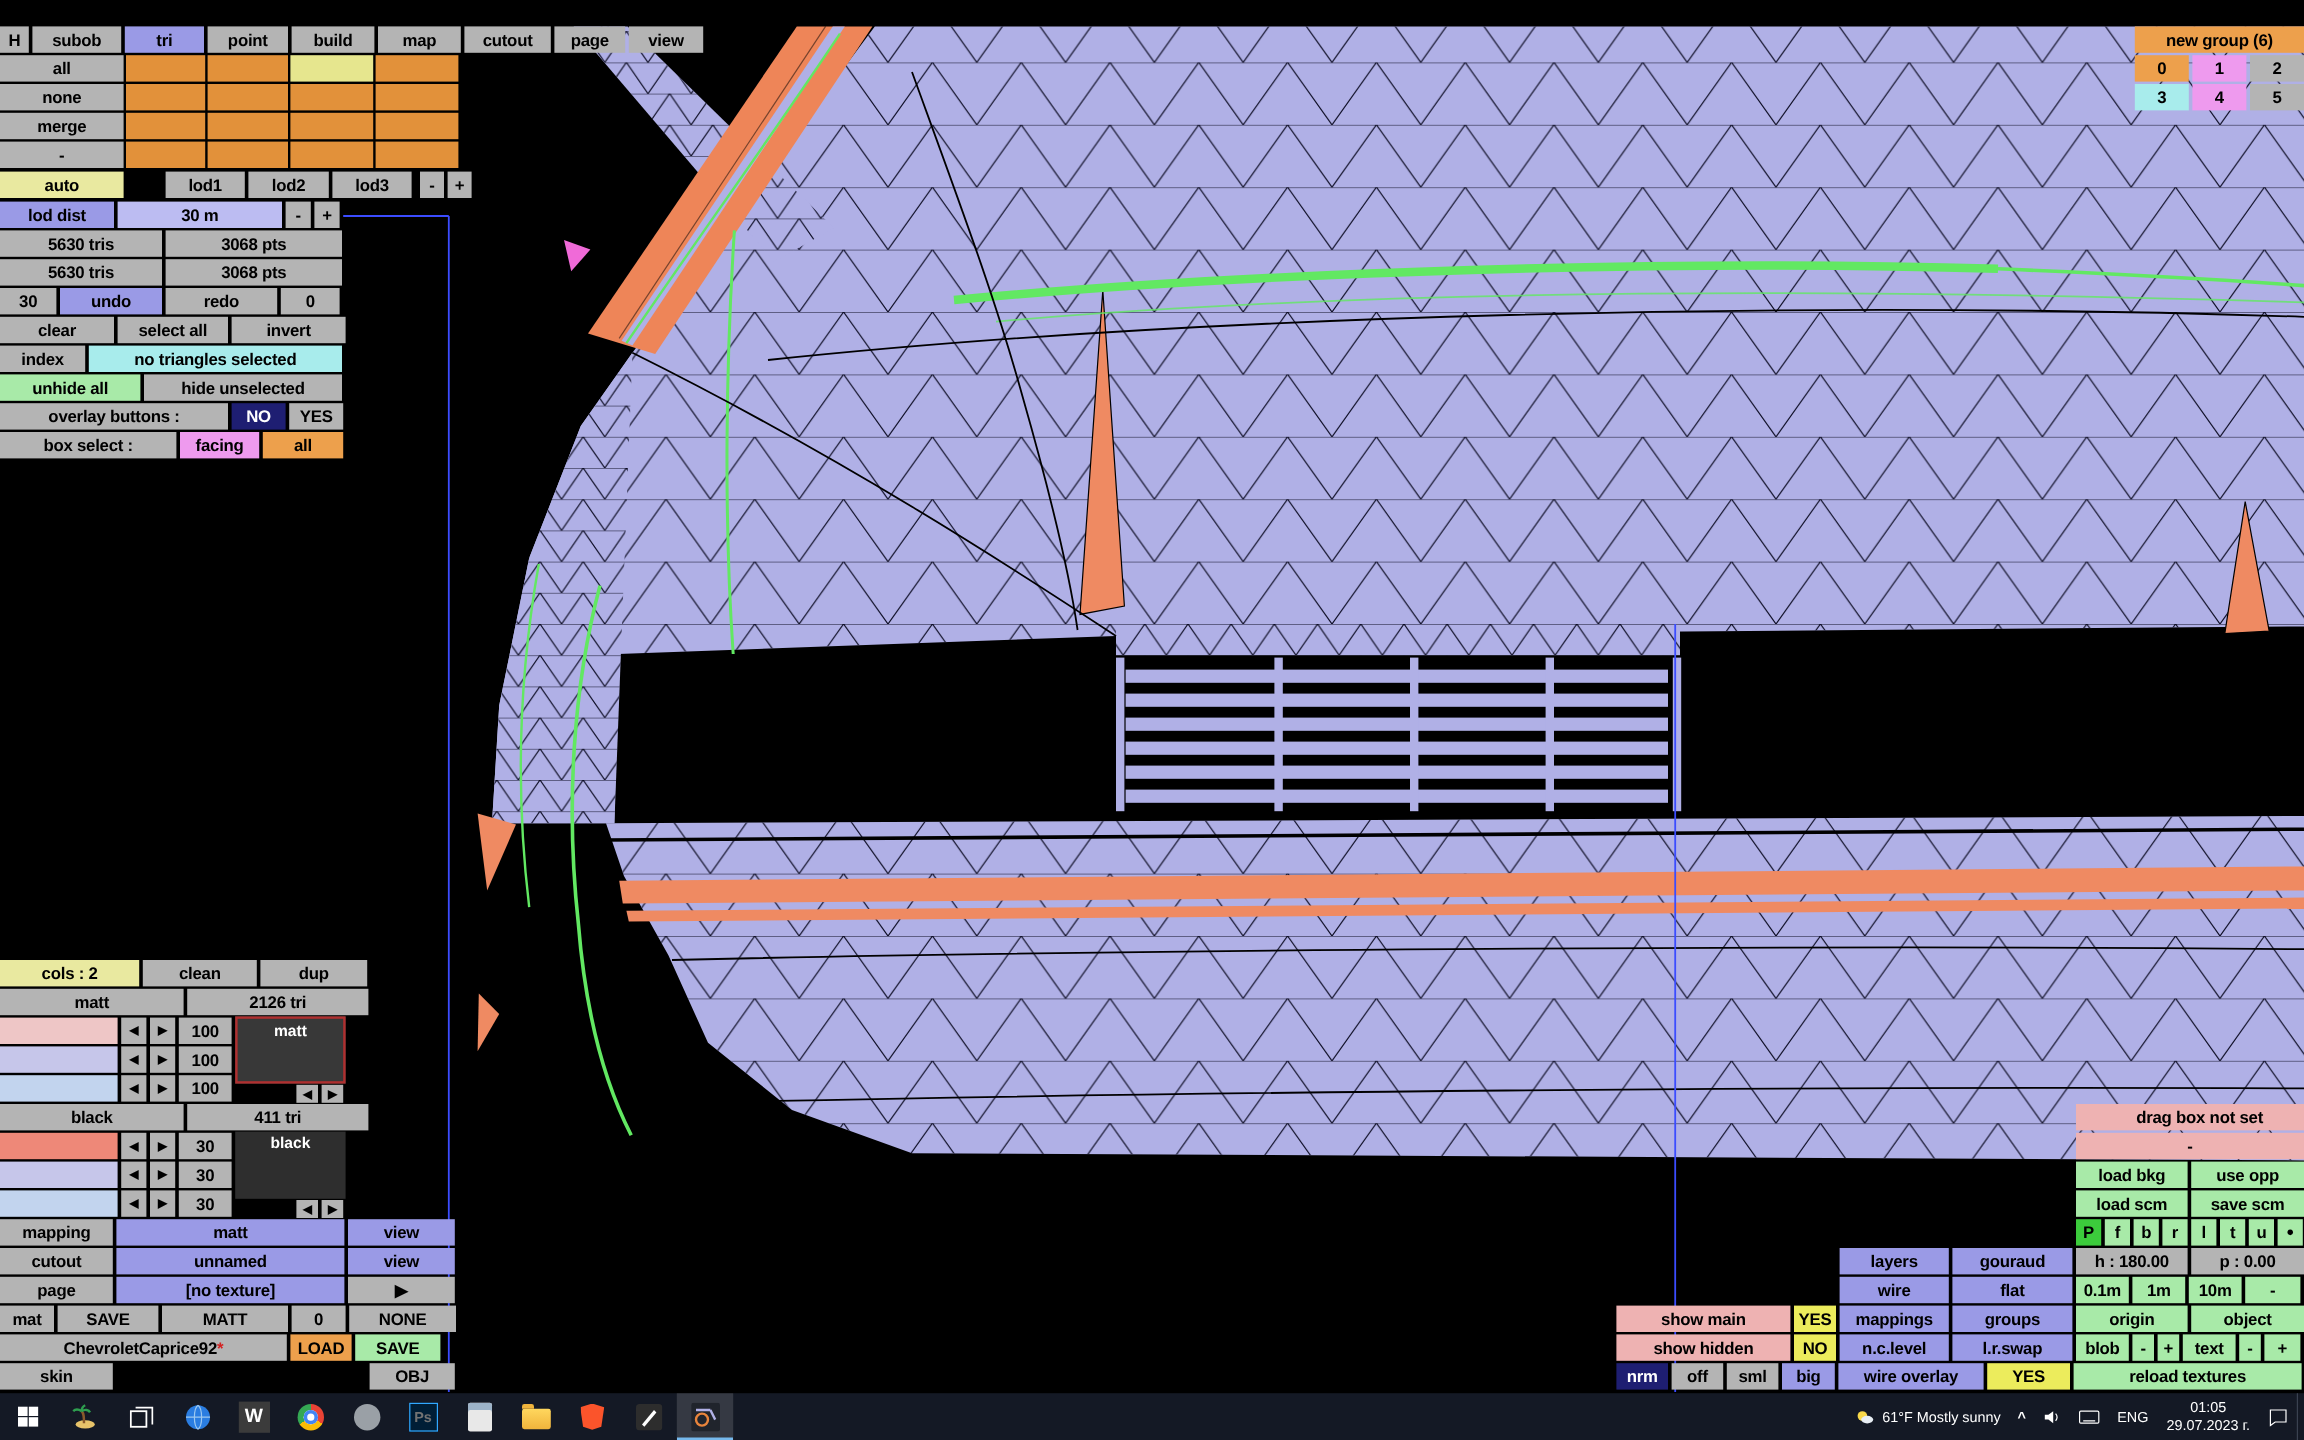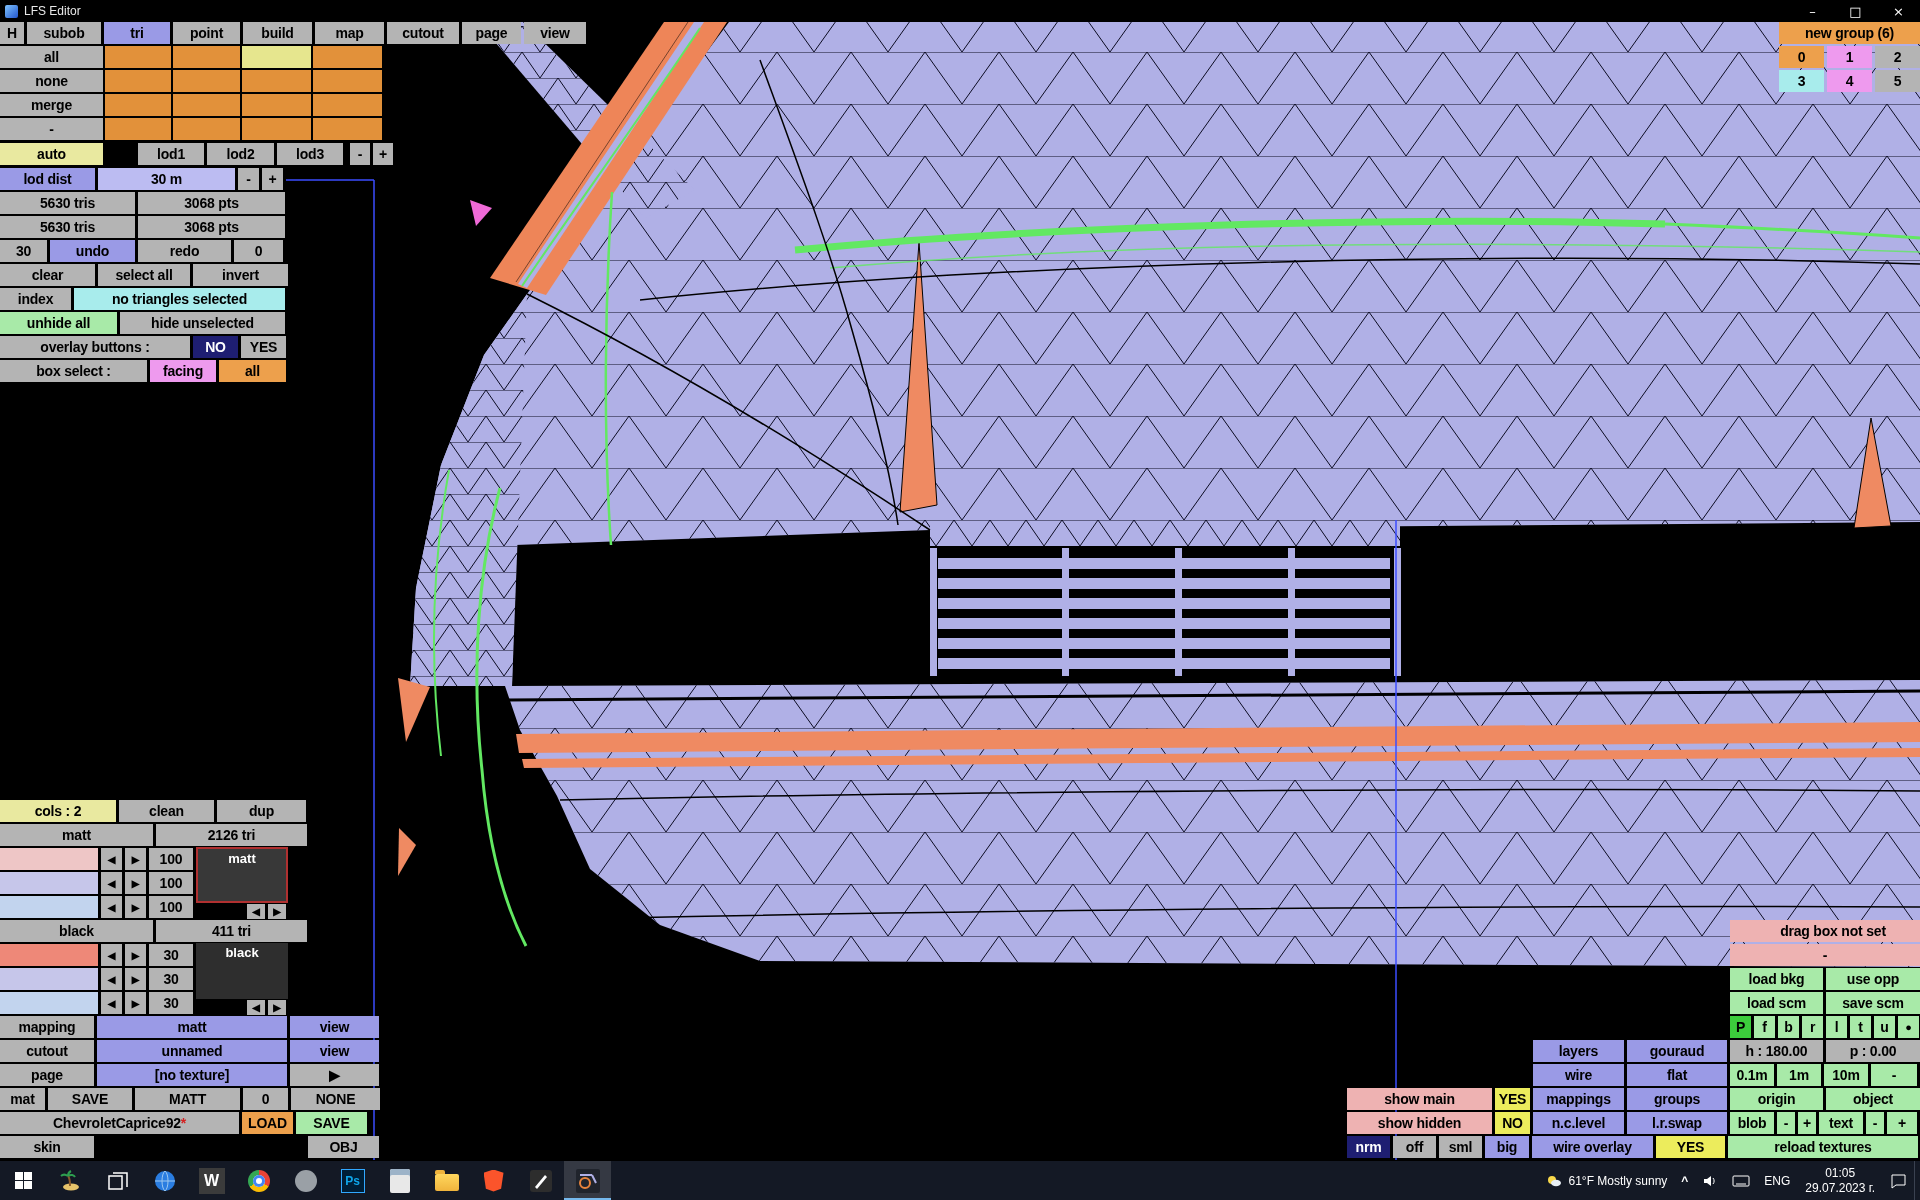--- a/index.html
+++ b/index.html
@@ -57,21 +57,21 @@
   .tb-clock{display:flex;flex-direction:column;align-items:center;justify-content:center;
             font-size:12px;line-height:1.25;padding:0 8px}
   .showdesk{width:5px;height:39px;border-left:1px solid #3a4150}
   .w-ico{width:26px;height:26px;background:#3b3b3b;color:#fff;font-weight:bold;font-size:16px;
          display:flex;align-items:center;justify-content:center}
   .chrome{width:22px;height:22px;border-radius:50%;position:relative;
           background:conic-gradient(#ea4335 0 33%,#fbbc05 0 66%,#34a853 0 100%)}
   .chrome::after{content:"";position:absolute;inset:5px;background:#fff;border-radius:50%;
           box-shadow:inset 0 0 0 3px #4285f4}
   .grayapp{width:22px;height:22px;border-radius:50%;background:#9aa0a6}
-  .ps{width:24px;height:24px;background:#001e36;color:#0ea5e9;font-weight:bold;font-size:12px;
+  .ps{width:24px;height:24px;background:#001e36;color:#737373;font-weight:bold;font-size:12px;
       display:flex;align-items:center;justify-content:center;border:1px solid #31a8ff;box-sizing:border-box}
   .calc{width:20px;height:24px;background:#e8e8e8;border-radius:2px;
         box-shadow:inset 0 6px 0 #9db3c8}
   .folder{width:24px;height:17px;background:linear-gradient(#ffd75e,#f0b43c);border-radius:2px;
           position:relative;margin-top:4px}
   .folder::before{content:"";position:absolute;top:-4px;left:0;width:10px;height:4px;
           background:#f0b43c;border-radius:2px 2px 0 0}
   .brave{width:20px;height:22px;background:#fb542b;
          clip-path:polygon(50% 0,100% 15%,88% 88%,50% 100%,12% 88%,0 15%)}
 </style>
@@ -154,29 +154,20 @@
       </g>
     </g>
 
     <g stroke="#3b4cff" stroke-width="1.5" fill="none">
       <path d="M286,180 H374"></path>
       <path d="M374,180 V1160"></path>
       <path d="M1396,520 V1160"></path>
     </g>
   </svg>
 
-  <div class="titlebar">
-    <div class="appico"></div>
-    <div class="tb-title">LFS Editor</div>
-    <div class="winbtns">
-      <div class="winbtn">–</div>
-      <div class="winbtn">□</div>
-      <div class="winbtn">×</div>
-    </div>
-  </div>
 
   <div class="row" style="top:22px;left:0">
     <div class="btn c-gray" style="width:24px">H</div>
     <div class="btn c-gray" style="width:74px">subob</div>
     <div class="btn c-peri" style="width:66px">tri</div>
     <div class="btn c-gray" style="width:67px">point</div>
     <div class="btn c-gray" style="width:69px">build</div>
     <div class="btn c-gray" style="width:69px">map</div>
     <div class="btn c-gray" style="width:72px">cutout</div>
     <div class="btn c-gray" style="width:59px">page</div>

